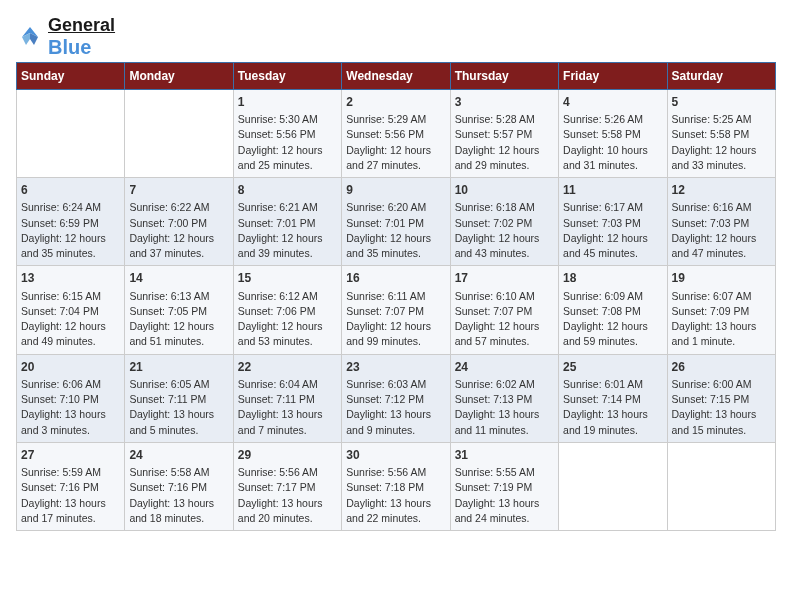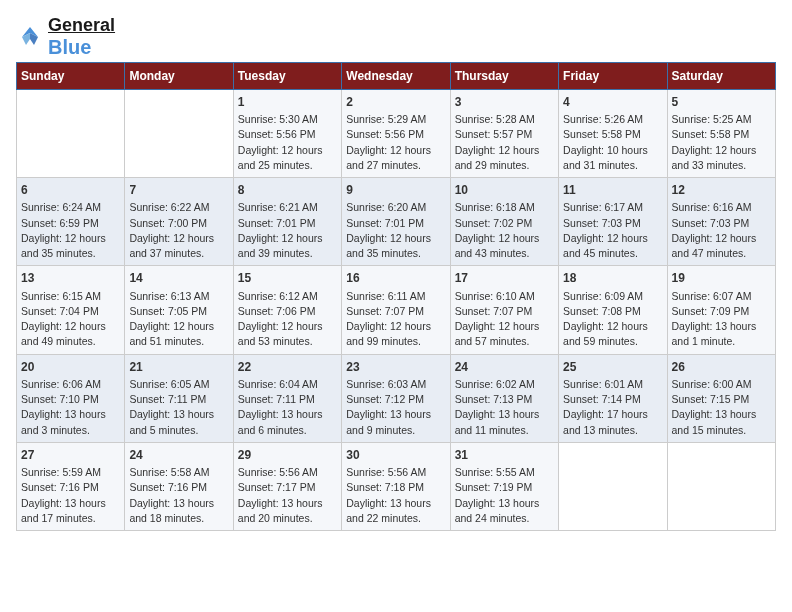--- a/index.html
+++ b/index.html
@@ -135,24 +135,24 @@
         <td><span class="day-num">14</span><span>Sunrise: 6:13 AM</span><br><span>Sunset: 7:05 PM</span><br><span>Daylight: 12 hours and 51 minutes.</span></td>
         <td><span class="day-num">15</span><span>Sunrise: 6:12 AM</span><br><span>Sunset: 7:06 PM</span><br><span>Daylight: 12 hours and 53 minutes.</span></td>
         <td><span class="day-num">16</span><span>Sunrise: 6:11 AM</span><br><span>Sunset: 7:07 PM</span><br><span>Daylight: 12 hours and 99 minutes.</span></td>
         <td><span class="day-num">17</span><span>Sunrise: 6:10 AM</span><br><span>Sunset: 7:07 PM</span><br><span>Daylight: 12 hours and 57 minutes.</span></td>
         <td><span class="day-num">18</span><span>Sunrise: 6:09 AM</span><br><span>Sunset: 7:08 PM</span><br><span>Daylight: 12 hours and 59 minutes.</span></td>
         <td><span class="day-num">19</span><span>Sunrise: 6:07 AM</span><br><span>Sunset: 7:09 PM</span><br><span>Daylight: 13 hours and 1 minute.</span></td>
       </tr>
       <tr>
         <td><span class="day-num">20</span><span>Sunrise: 6:06 AM</span><br><span>Sunset: 7:10 PM</span><br><span>Daylight: 13 hours and 3 minutes.</span></td>
         <td><span class="day-num">21</span><span>Sunrise: 6:05 AM</span><br><span>Sunset: 7:11 PM</span><br><span>Daylight: 13 hours and 5 minutes.</span></td>
-        <td><span class="day-num">22</span><span>Sunrise: 6:04 AM</span><br><span>Sunset: 7:11 PM</span><br><span>Daylight: 13 hours and 6 minutes.</span></td>
+        <td><span class="day-num">22</span><span>Sunrise: 6:04 AM</span><br><span>Sunset: 7:11 PM</span><br><span>Daylight: 13 hours and 7 minutes.</span></td>
         <td><span class="day-num">23</span><span>Sunrise: 6:03 AM</span><br><span>Sunset: 7:12 PM</span><br><span>Daylight: 13 hours and 9 minutes.</span></td>
         <td><span class="day-num">24</span><span>Sunrise: 6:02 AM</span><br><span>Sunset: 7:13 PM</span><br><span>Daylight: 13 hours and 11 minutes.</span></td>
-        <td><span class="day-num">25</span><span>Sunrise: 6:01 AM</span><br><span>Sunset: 7:14 PM</span><br><span>Daylight: 17 hours and 13 minutes.</span></td>
+        <td><span class="day-num">25</span><span>Sunrise: 6:01 AM</span><br><span>Sunset: 7:14 PM</span><br><span>Daylight: 13 hours and 19 minutes.</span></td>
         <td><span class="day-num">26</span><span>Sunrise: 6:00 AM</span><br><span>Sunset: 7:15 PM</span><br><span>Daylight: 13 hours and 15 minutes.</span></td>
       </tr>
       <tr>
         <td><span class="day-num">27</span><span>Sunrise: 5:59 AM</span><br><span>Sunset: 7:16 PM</span><br><span>Daylight: 13 hours and 17 minutes.</span></td>
         <td><span class="day-num">24</span><span>Sunrise: 5:58 AM</span><br><span>Sunset: 7:16 PM</span><br><span>Daylight: 13 hours and 18 minutes.</span></td>
         <td><span class="day-num">29</span><span>Sunrise: 5:56 AM</span><br><span>Sunset: 7:17 PM</span><br><span>Daylight: 13 hours and 20 minutes.</span></td>
         <td><span class="day-num">30</span><span>Sunrise: 5:56 AM</span><br><span>Sunset: 7:18 PM</span><br><span>Daylight: 13 hours and 22 minutes.</span></td>
         <td><span class="day-num">31</span><span>Sunrise: 5:55 AM</span><br><span>Sunset: 7:19 PM</span><br><span>Daylight: 13 hours and 24 minutes.</span></td>
         <td class="empty-cell"></td>
         <td class="empty-cell"></td>

